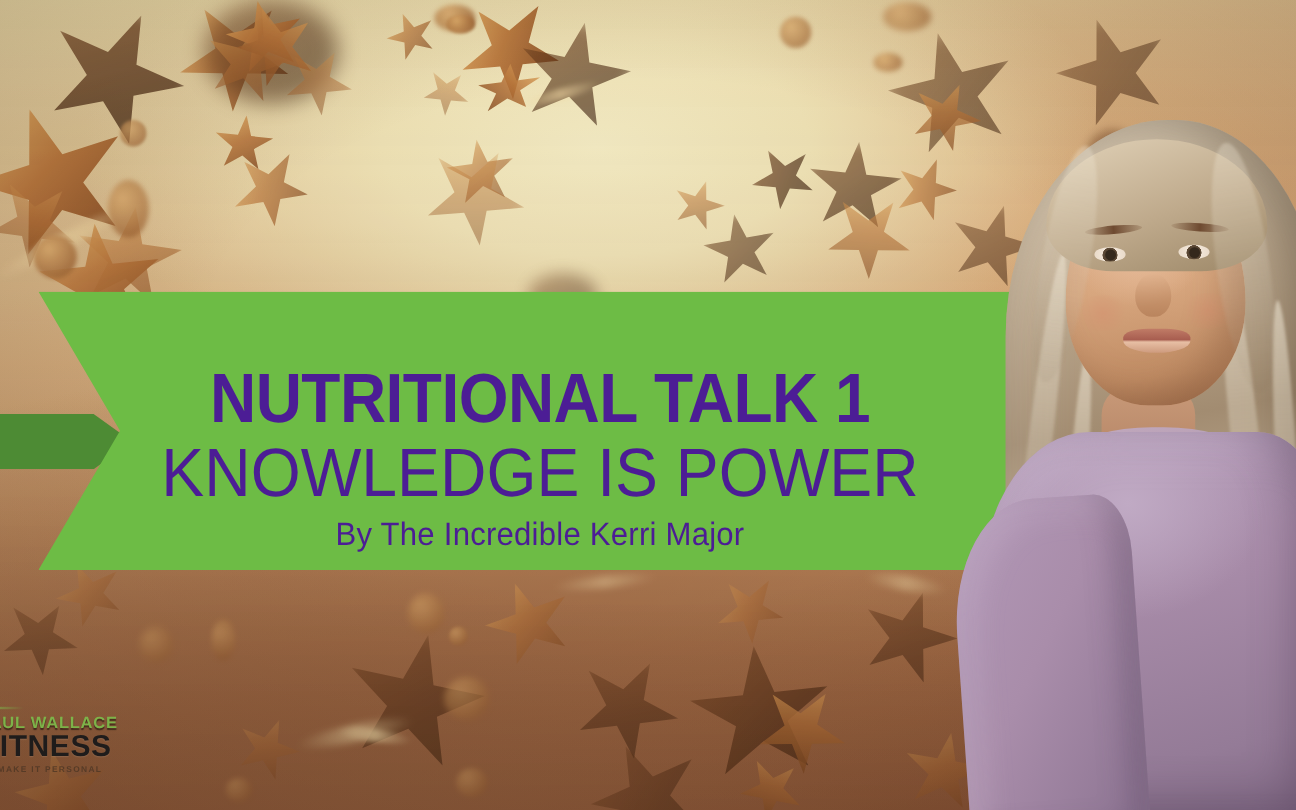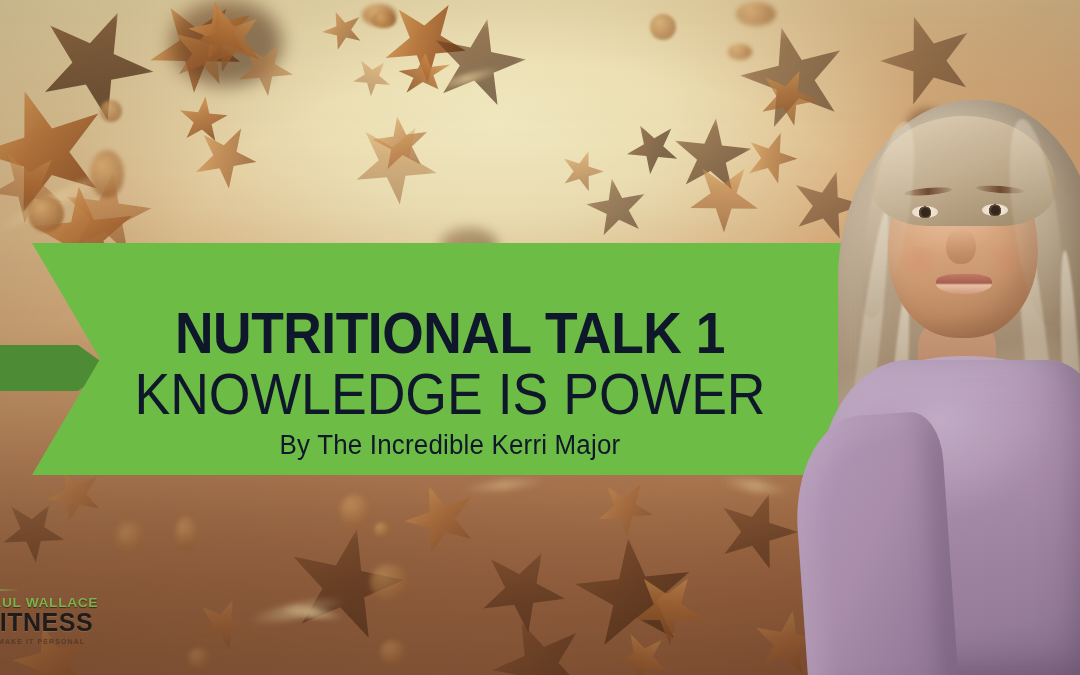--- a/index.html
+++ b/index.html
@@ -59,21 +59,21 @@
   .ribbon-main{
     position:absolute;
     background:#6DBC45;
   }
 
   
   .banner-text{
     position:absolute;
     z-index:6;
     text-align:center;
-    color:#0f172a;
+    color:#4c1d95;
     line-height:1;
     white-space:nowrap;
   }
   .line1{
     font-weight:700;
     font-size:58px;
     letter-spacing:-0.5px;
     transform:scaleX(.92);
     font-stretch:condensed;
   }

